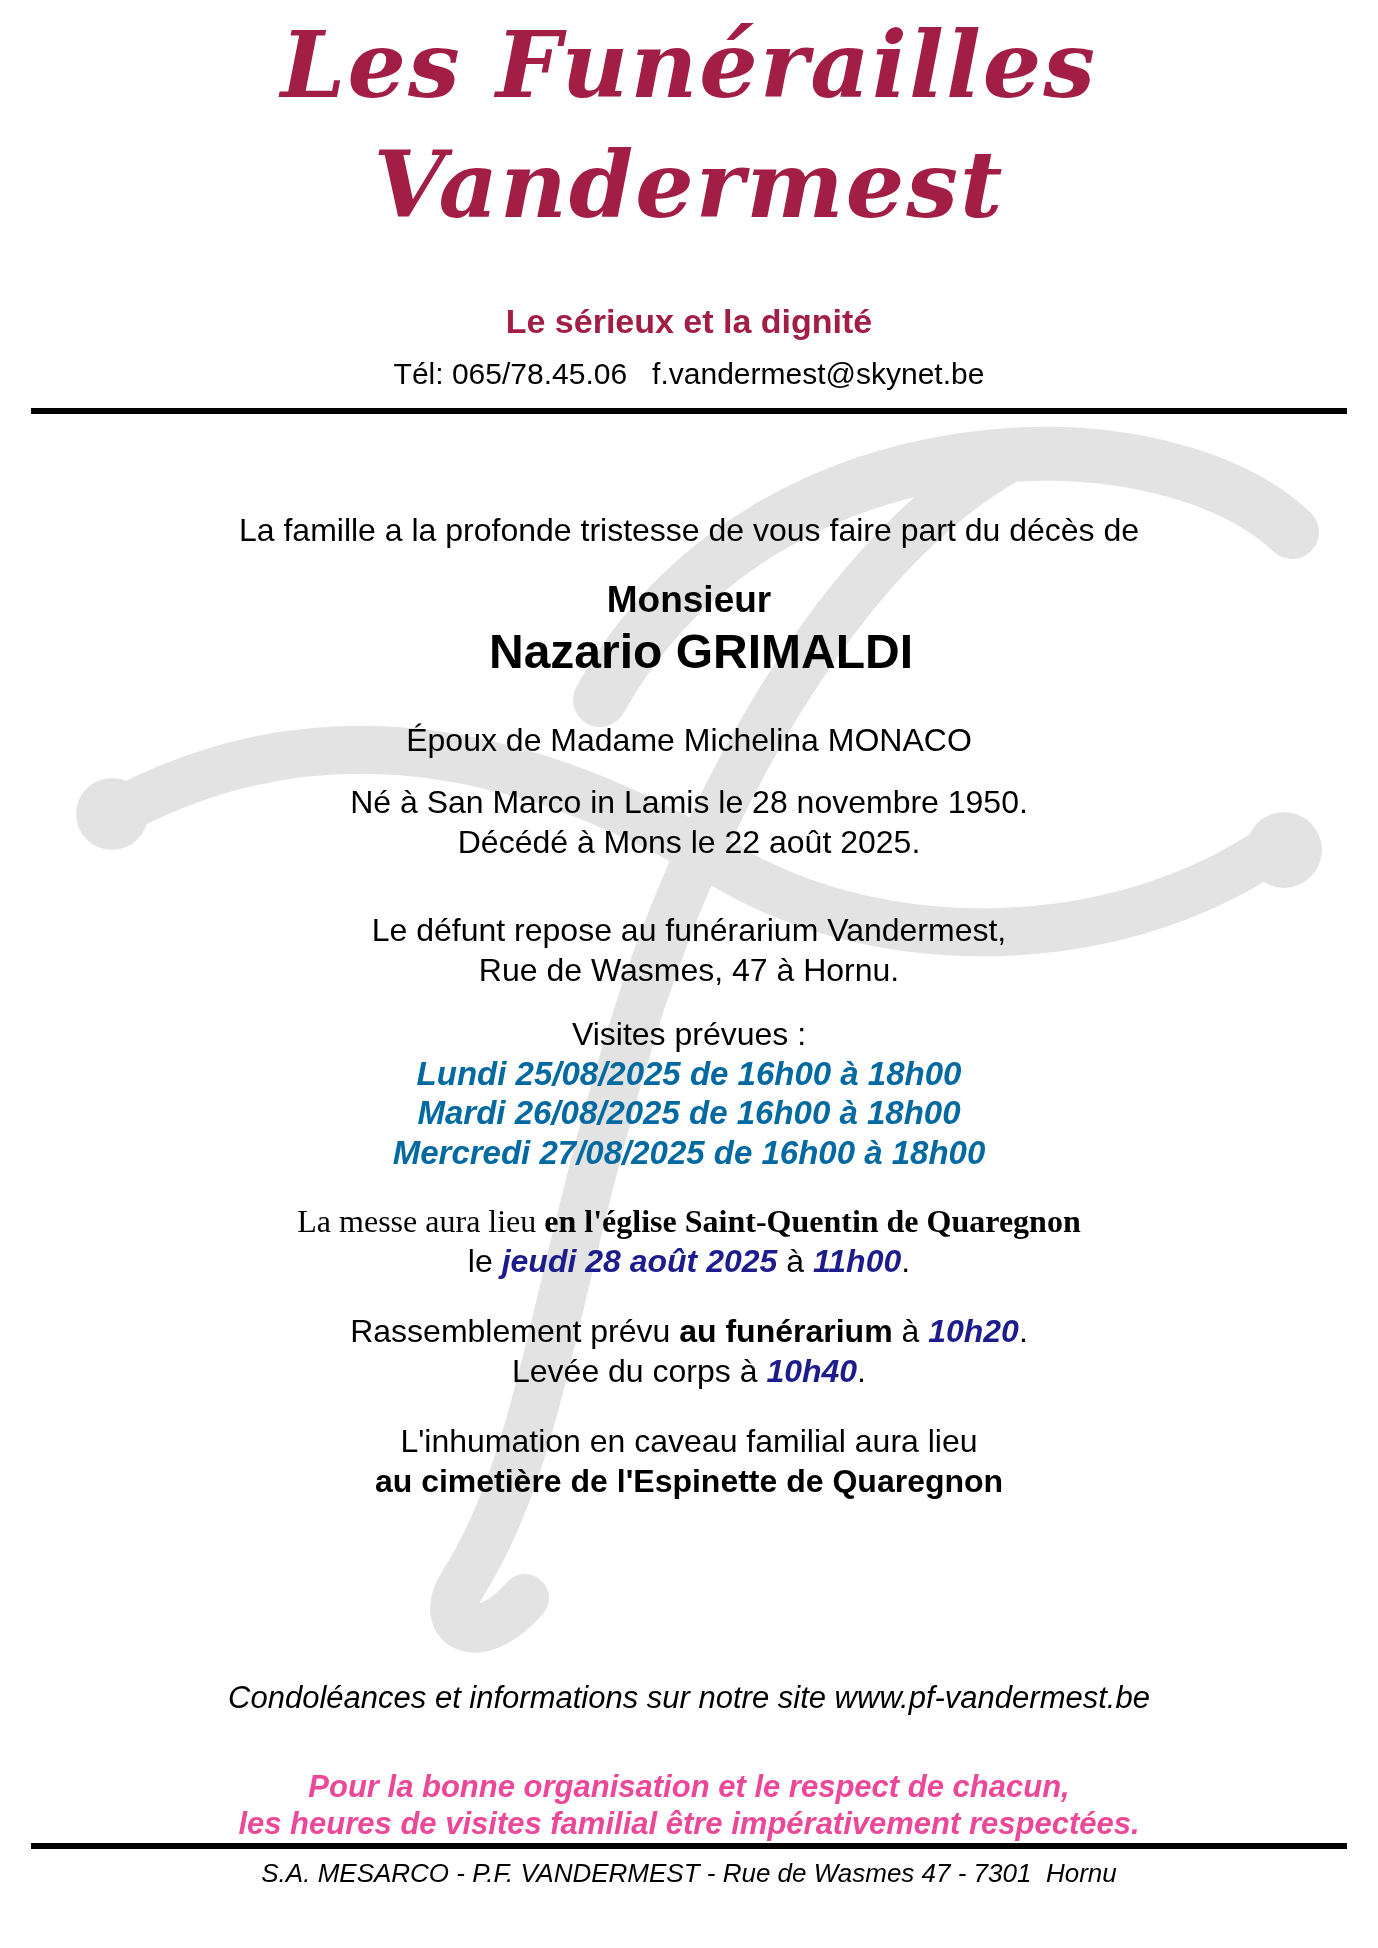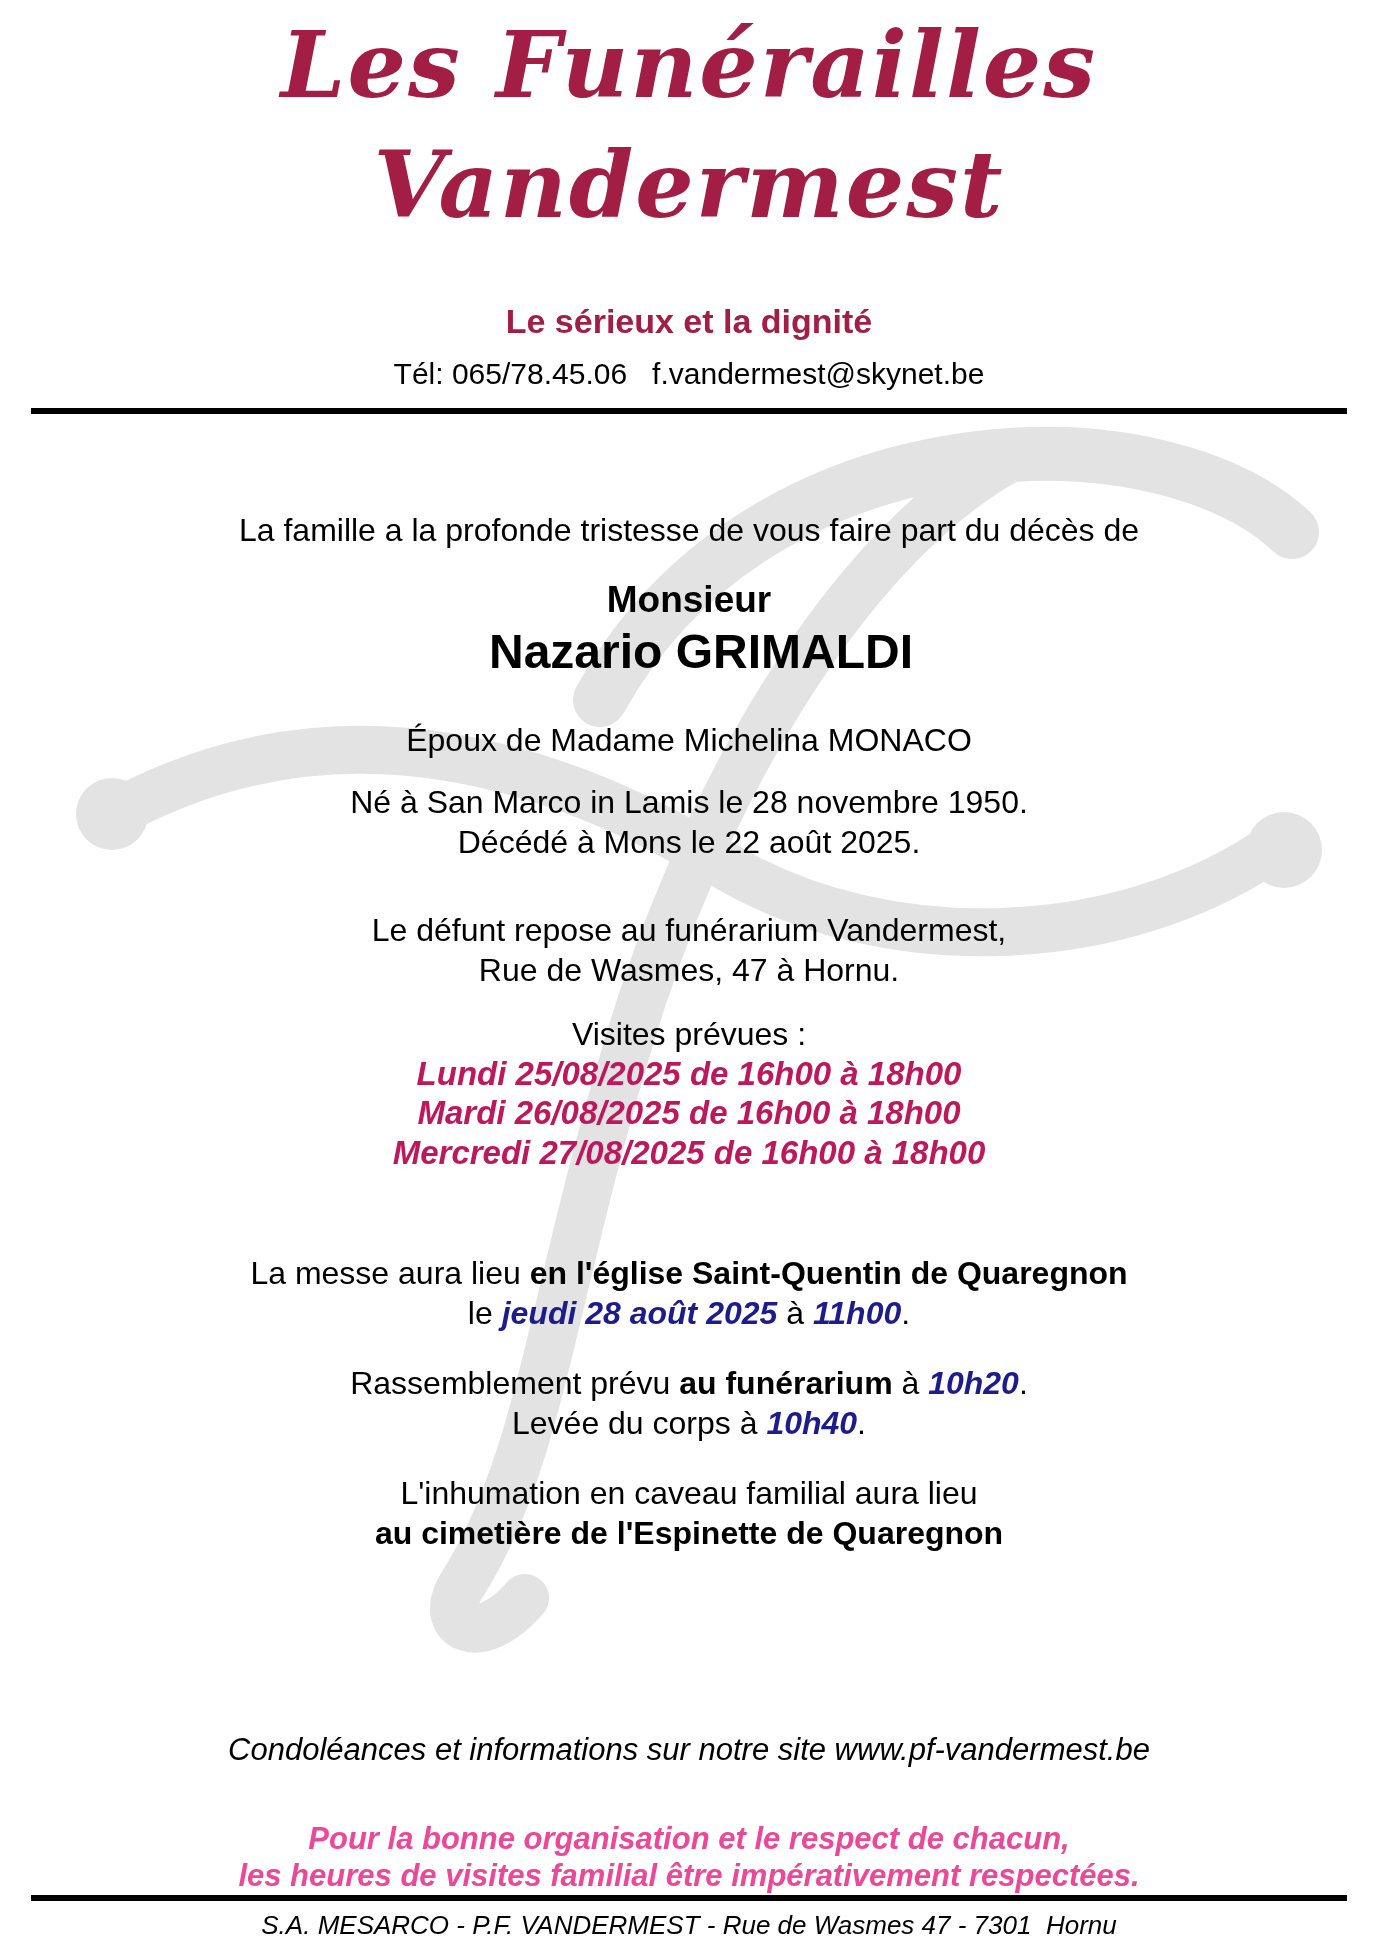--- a/index.html
+++ b/index.html
@@ -56,28 +56,28 @@
     border:none;
   }
   .intro{margin-top:96px;font-size:32px;line-height:1.25;}
   .civility{margin-top:28px;font-size:37px;font-weight:bold;line-height:1.2;}
   .deceased{margin-top:2px;font-size:48px;font-weight:bold;line-height:1.15;padding-left:24px;}
   .spouse{margin-top:40px;font-size:32px;line-height:1.25;}
   .bodyline{font-size:32px;line-height:1.25;}
   .mt22{margin-top:22px;}
   .mt48{margin-top:48px;}
   .mt24{margin-top:24px;}
-  .mt60{margin-top:80px;}
+  .mt60{margin-top:28px;font-family:Liberation Serif, serif;}
   .mt30{margin-top:30px;}
   .visit{
     font-size:33px;
     line-height:1.21;
     font-weight:bold;
     font-style:italic;
-    color:#be185d;
+    color:#0369a1;
   }
   .hl{
     color:#1c1c8c;
     font-weight:bold;
     font-style:italic;
   }
   .b{font-weight:bold;}
   .condolences{
     margin-top:178px;
     font-size:31px;

